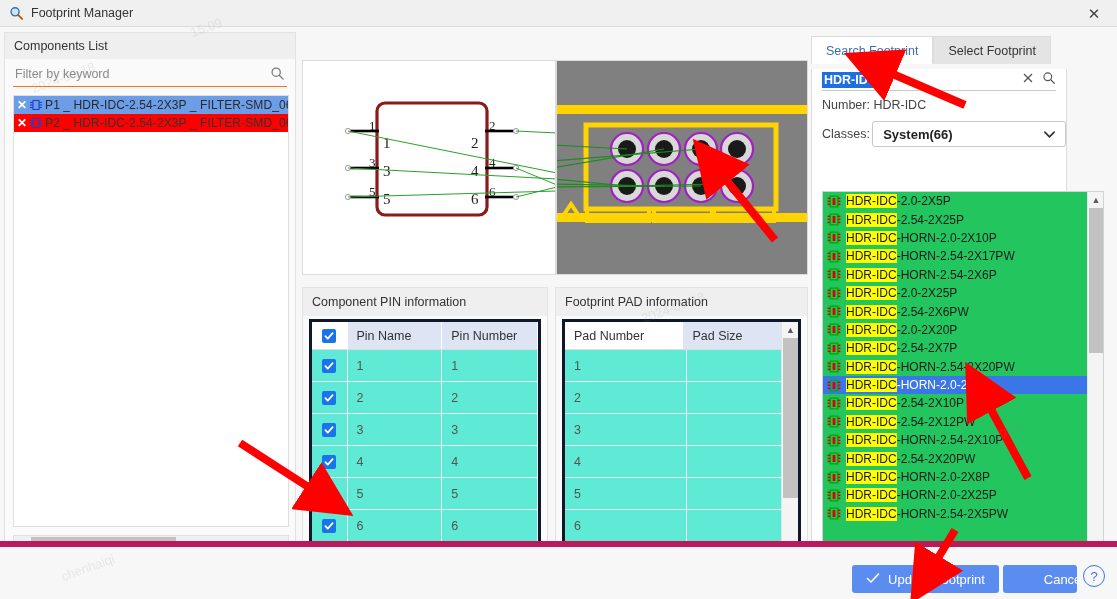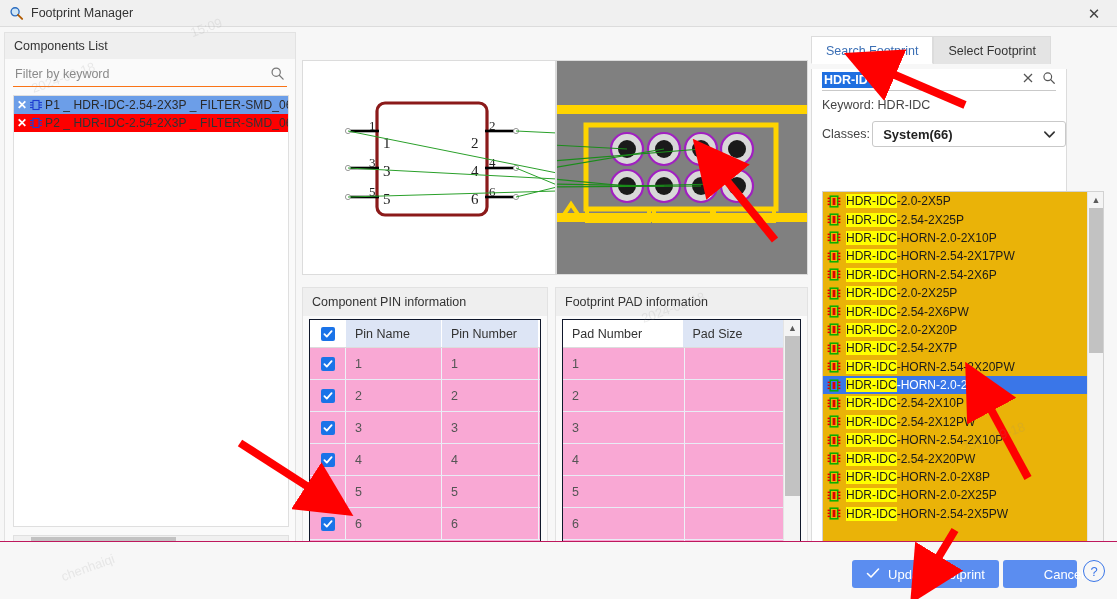--- a/index.html
+++ b/index.html
@@ -137,21 +137,21 @@
     border: 1px solid #e2e2e2;
   }
   .pin-box { left: 302px; top: 260px; width: 246px; height: 278px; }
   .pad-box { left: 555px; top: 260px; width: 253px; height: 278px; }
   .info-title {
     height: 28px; line-height: 28px; padding-left: 9px;
     font-size: 12.5px; color: #333; background: #efefef;
   }
   .tbl {
     position: absolute; left: 6px; top: 31px; right: 6px; bottom: 6px;
-    background: #f9a8d4; border: 1px solid #0f172a;
+    background: #5eead4; border: 3px solid #0f172a;
     overflow: hidden;
   }
   .thead {
     display: flex; height: 28px; background: #fff;
     border-bottom: 1px solid #dcdcdc;
   }
   .th {
     font-size: 12.5px; color: #333;
     display: flex; align-items: center;
     padding-left: 9px;
@@ -253,21 +253,21 @@
     cursor: pointer;
     font-weight: bold;
   }
   .classes-sel .caret {
     position: absolute; right: 9px; top: 6px;
     color: #333;
   }
   .fp-list {
     position: absolute; left: 10px; top: 122px;
     width: 282px; height: 375px;
-    background: #eab308;
+    background: #22c55e;
     border: 1px solid #d2d2d2;
     overflow: hidden;
   }
   .fp-row {
     height: 18.4px;
     display: flex; align-items: center;
     padding-left: 4px;
     cursor: pointer;
     white-space: nowrap;
   }
@@ -280,21 +280,21 @@
   .fp-scroll {
     position: absolute; right: 0; top: 0; width: 16px; bottom: 0;
     background: #f4f4f4; border-left: 1px solid #e4e4e4;
   }
 
   
   .btn-bar {
     position: absolute; left: 0; top: 541px;
     width: 1117px; height: 58px;
     background: #f7f7f7;
-    border-top: 1px solid #be185d;
+    border-top: 6px solid #be185d;
   }
   .btn {
     position: absolute;
     height: 28px;
     background: #5b8df0;
     color: #fff;
     border: none; border-radius: 3px;
     font-family: "Liberation Sans", sans-serif;
     font-size: 13px;
     display: flex; align-items: center; justify-content: center;
@@ -635,21 +635,21 @@
             </span>
             <span>
               <svg width="14" height="14" viewBox="0 0 16 16">
                 <circle cx="6.6" cy="6.6" r="4.4" fill="none" stroke="#555" stroke-width="1.3"></circle>
                 <line x1="9.9" y1="9.9" x2="14" y2="14" stroke="#555" stroke-width="1.4" stroke-linecap="round"></line>
               </svg>
             </span>
           </span>
         </div>
 
-        <div class="kw-row">Keyword: HDR-IDC</div>
+        <div class="kw-row">Number: HDR-IDC</div>
 
         <div class="classes-row">
           <span class="classes-lbl">Classes:</span>
           <div class="classes-sel">
             <span>System(66)</span>
             <span class="caret">
               <svg width="13" height="13" viewBox="0 0 14 14">
                 <polyline points="2,4.5 7,9.5 12,4.5" fill="none" stroke="#333" stroke-width="1.8" stroke-linecap="round" stroke-linejoin="round"></polyline>
               </svg>
             </span>

